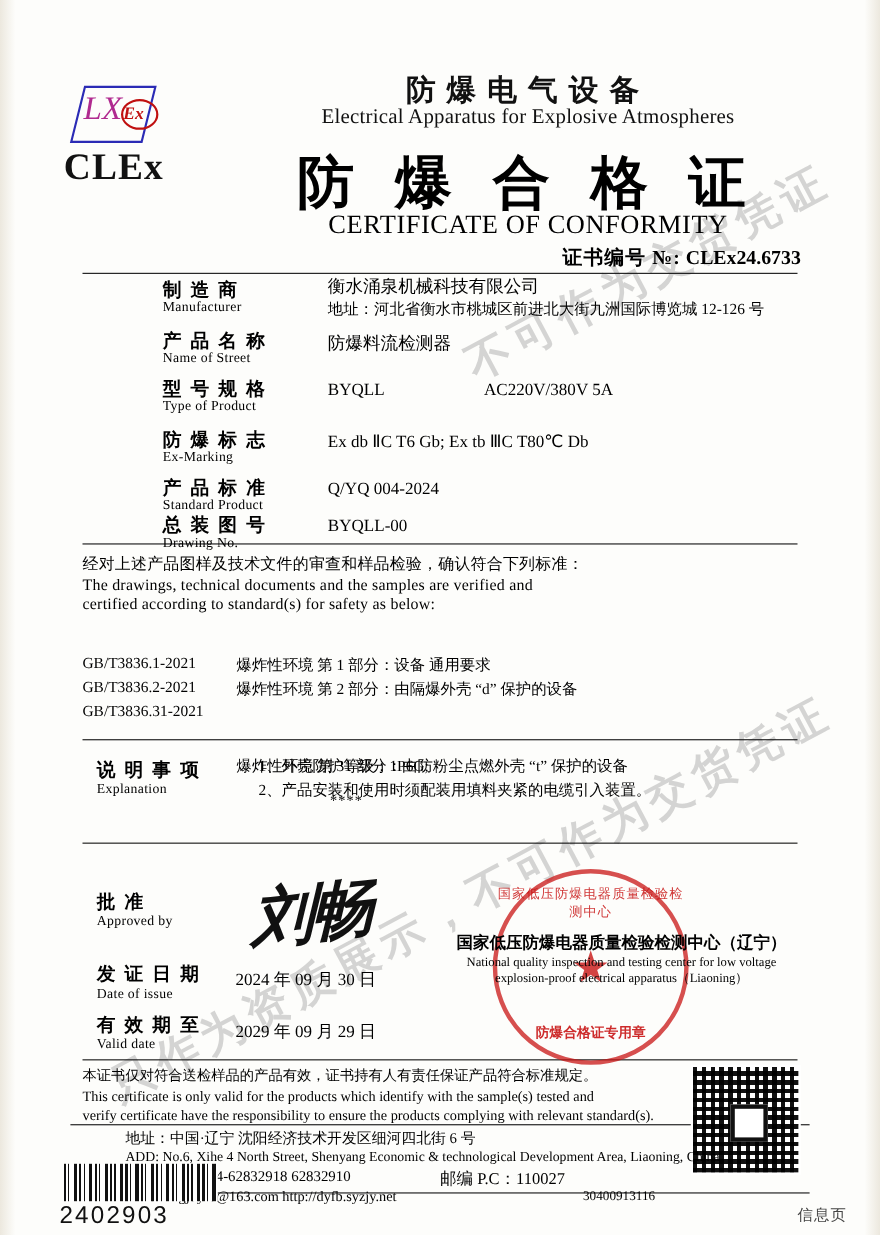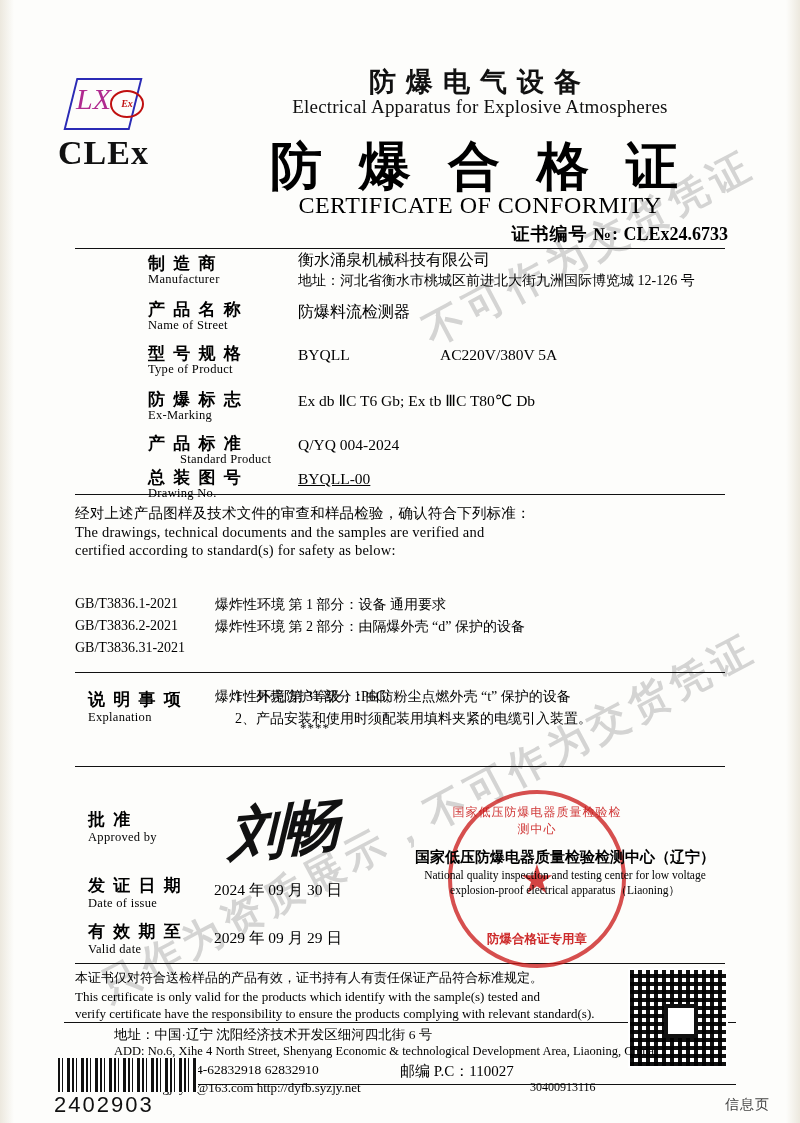--- a/index.html
+++ b/index.html
@@ -60,23 +60,22 @@
   }
   .logo-ex-circle {
     position: absolute;
     left: 52px;
     top: 12px;
     width: 30px;
     height: 24px;
     border: 2px solid #c01010;
     border-radius: 50%;
     color: #c01010;
-    font-size: 10px;
-    font-weight: bold;
-    text-align: center;
+    font-size: 16px;
+    font-weight: bold;
     line-height: 24px;
     font-style: italic;
   }
   .logo-text {
     position: absolute;
     left: 0px;
     top: 56px;
     font-size: 34px;
     font-weight: bold;
     letter-spacing: 1px;
@@ -403,26 +402,26 @@
   <div class="field-label-cn" style="left:148px; top:342px;">型 号 规 格</div>
   <div class="field-label-en" style="left:148px; top:362px;">Type of Product</div>
   <div class="field-value" style="left:298px; top:346px;text-align:right;">BYQLL</div>
   <div class="field-value" style="left:440px; top:346px;">AC220V/380V  5A</div>
 
   <div class="field-label-cn" style="left:148px; top:388px;">防 爆 标 志</div>
   <div class="field-label-en" style="left:148px; top:408px;">Ex-Marking</div>
   <div class="field-value" style="left:298px; top:392px;">Ex db ⅡC T6 Gb; Ex tb ⅢC T80℃ Db</div>
 
   <div class="field-label-cn" style="left:148px; top:432px;">产 品 标 准</div>
-  <div class="field-label-en" style="left:148px; top:452px;margin-left:32px;">Standard Product</div>
+  <div class="field-label-en" style="left:148px; top:452px;">Standard Product</div>
   <div class="field-value" style="left:298px; top:436px;">Q/YQ 004-2024</div>
 
   <div class="field-label-cn" style="left:148px; top:466px;">总 装 图 号</div>
   <div class="field-label-en" style="left:148px; top:486px;">Drawing No.</div>
-  <div class="field-value" style="left:298px; top:470px;text-decoration:underline;">BYQLL-00</div>
+  <div class="field-value" style="left:298px; top:470px;">BYQLL-00</div>
 
   <div class="para" style="top:504px;">经对上述产品图样及技术文件的审查和样品检验，确认符合下列标准：</div>
   <div class="para" style="top:523px;">The drawings, technical documents and the samples are verified and</div>
   <div class="para" style="top:541px;">certified according to standard(s) for safety as below:</div>
 
   <div class="std-row std-code" style="top:596px;">GB/T3836.1-2021</div>
   <div class="std-row std-desc" style="top:596px;">爆炸性环境 第 1 部分：设备 通用要求</div>
 
   <div class="std-row std-code" style="top:618px;">GB/T3836.2-2021</div>
   <div class="std-row std-desc" style="top:618px;">爆炸性环境 第 2 部分：由隔爆外壳 “d” 保护的设备</div>

